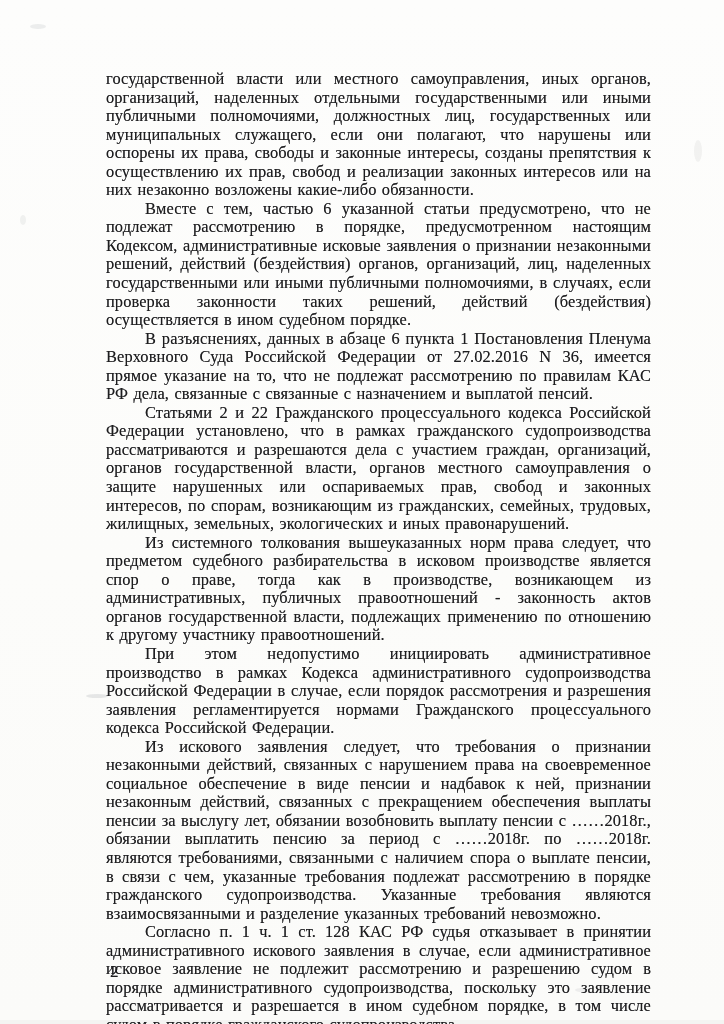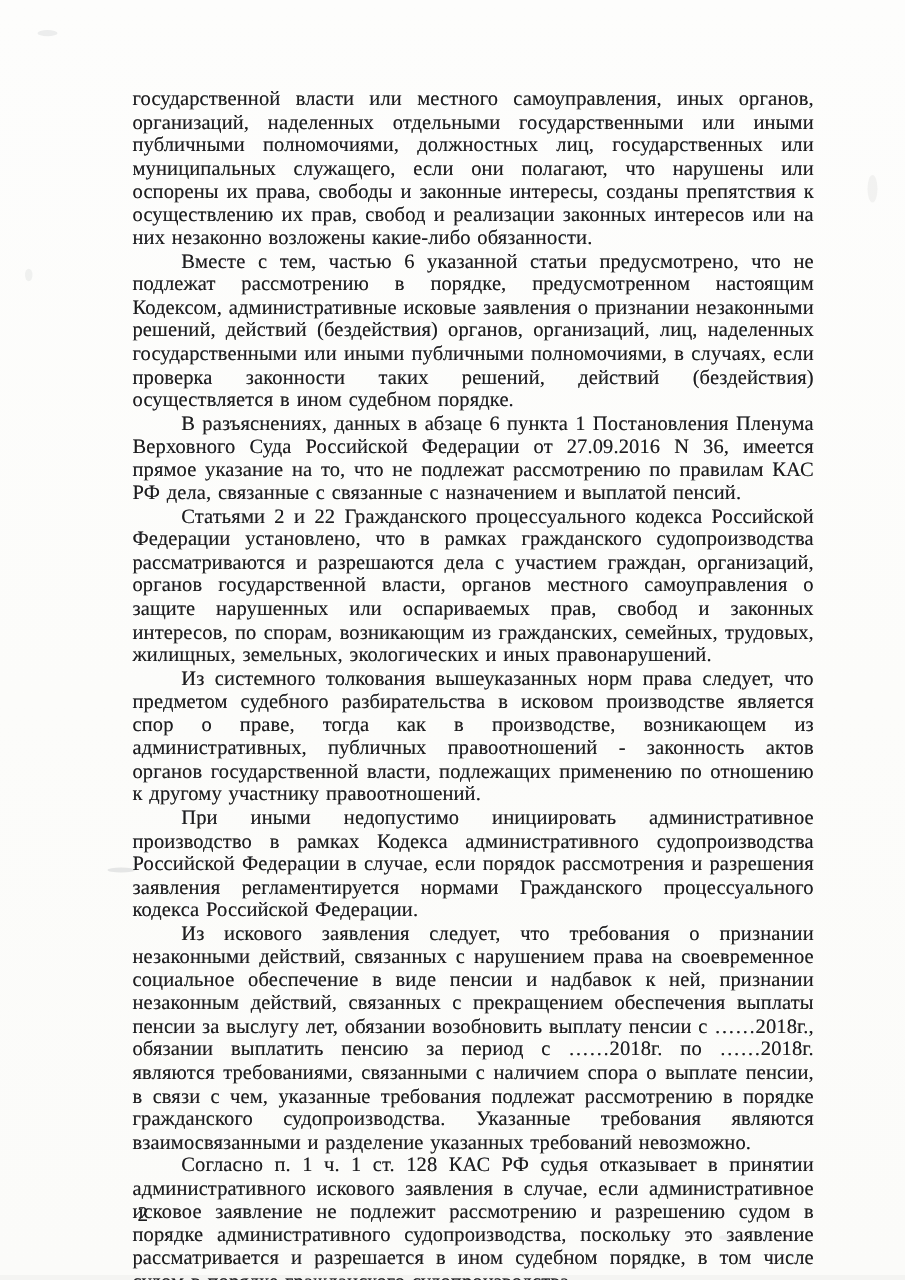--- a/index.html
+++ b/index.html
@@ -64,23 +64,23 @@
 
   <div class="artifact a1"></div>
   <div class="artifact a2"></div>
   <div class="artifact a3"></div>
   <div class="artifact a4"></div>
   <div class="artifact a5"></div>
 
   <div class="text-block">
     <p class="no-indent">государственной власти или местного самоуправления, иных органов, организаций, наделенных отдельными государственными или иными публичными полномочиями, должностных лиц, государственных или муниципальных служащего, если они полагают, что нарушены или оспорены их права, свободы и законные интересы, созданы препятствия к осуществлению их прав, свобод и реализации законных интересов или на них незаконно возложены какие-либо обязанности.</p>
     <p>Вместе с тем, частью 6 указанной статьи предусмотрено, что не подлежат рассмотрению в порядке, предусмотренном настоящим Кодексом, административные исковые заявления о признании незаконными решений, действий (бездействия) органов, организаций, лиц, наделенных государственными или иными публичными полномочиями, в случаях, если проверка законности таких решений, действий (бездействия) осуществляется в ином судебном порядке.</p>
-    <p>В разъяснениях, данных в абзаце 6 пункта 1 Постановления Пленума Верховного Суда Российской Федерации от 27.09.2016 N 36, имеется прямое указание на то, что не подлежат рассмотрению по правилам КАС РФ дела, связанные с связанные с назначением и выплатой пенсий.</p>
+    <p>В разъяснениях, данных в абзаце 6 пункта 1 Постановления Пленума Верховного Суда Российской Федерации от 27.02.2016 N 36, имеется прямое указание на то, что не подлежат рассмотрению по правилам КАС РФ дела, связанные с связанные с назначением и выплатой пенсий.</p>
     <p>Статьями 2 и 22 Гражданского процессуального кодекса Российской Федерации установлено, что в рамках гражданского судопроизводства рассматриваются и разрешаются дела с участием граждан, организаций, органов государственной власти, органов местного самоуправления о защите нарушенных или оспариваемых прав, свобод и законных интересов, по спорам, возникающим из гражданских, семейных, трудовых, жилищных, земельных, экологических и иных правонарушений.</p>
     <p>Из системного толкования вышеуказанных норм права следует, что предметом судебного разбирательства в исковом производстве является спор о праве, тогда как в производстве, возникающем из административных, публичных правоотношений - законность актов органов государственной власти, подлежащих применению по отношению к другому участнику правоотношений.</p>
-    <p>При иными недопустимо инициировать административное производство в рамках Кодекса административного судопроизводства Российской Федерации в случае, если порядок рассмотрения и разрешения заявления регламентируется нормами Гражданского процессуального кодекса Российской Федерации.</p>
+    <p>При этом недопустимо инициировать административное производство в рамках Кодекса административного судопроизводства Российской Федерации в случае, если порядок рассмотрения и разрешения заявления регламентируется нормами Гражданского процессуального кодекса Российской Федерации.</p>
     <p>Из искового заявления следует, что требования о признании незаконными действий, связанных с нарушением права на своевременное социальное обеспечение в виде пенсии и надбавок к ней, признании незаконным действий, связанных с прекращением обеспечения выплаты пенсии за выслугу лет, обязании возобновить выплату пенсии с ……2018г., обязании выплатить пенсию за период с ……2018г. по ……2018г. являются требованиями, связанными с наличием спора о выплате пенсии, в связи с чем, указанные требования подлежат рассмотрению в порядке гражданского судопроизводства. Указанные требования являются взаимосвязанными и разделение указанных требований невозможно.</p>
     <p>Согласно п. 1 ч. 1 ст. 128 КАС РФ судья отказывает в принятии административного искового заявления в случае, если административное исковое заявление не подлежит рассмотрению и разрешению судом в порядке административного судопроизводства, поскольку это заявление рассматривается и разрешается в ином судебном порядке, в том числе судом в порядке гражданского судопроизводства.</p>
   </div>
 
   <div class="page-number">2</div>
 
 </div>
 
 </body></html>

